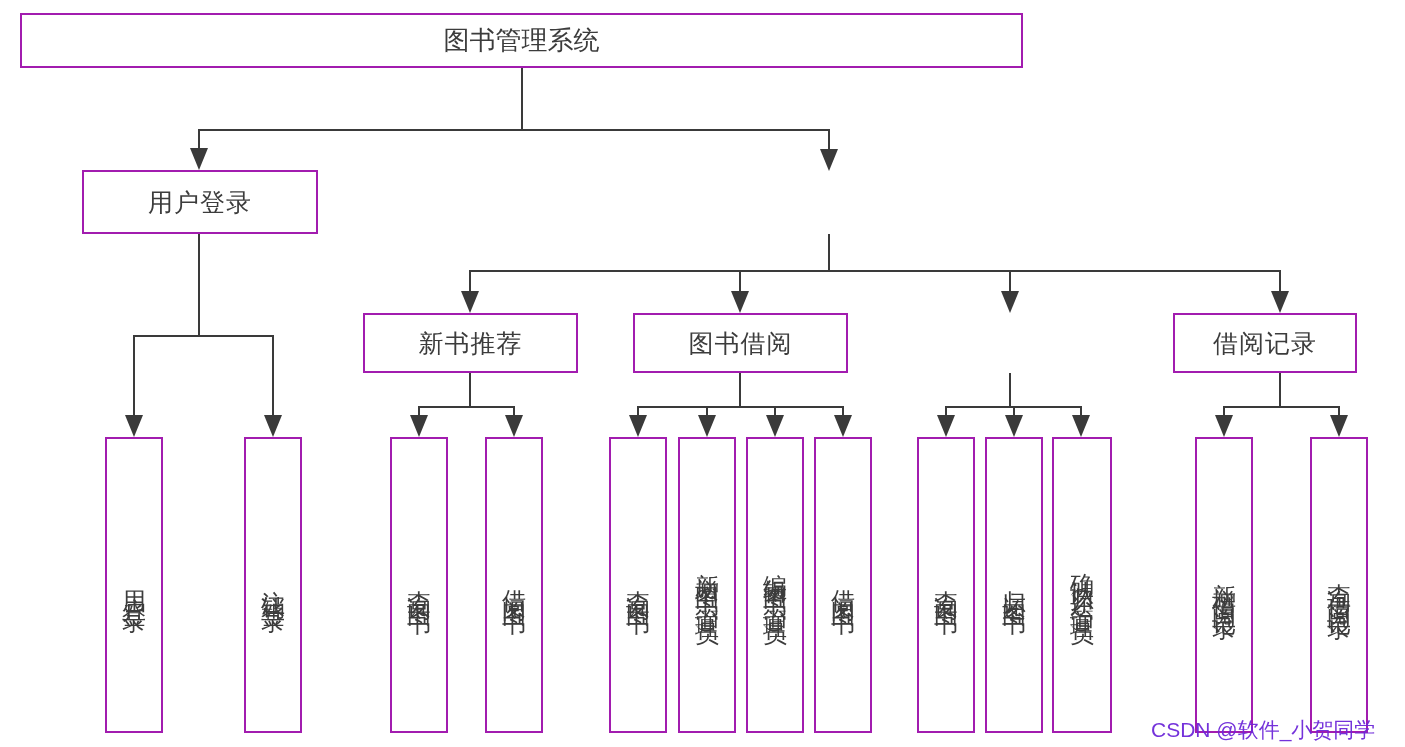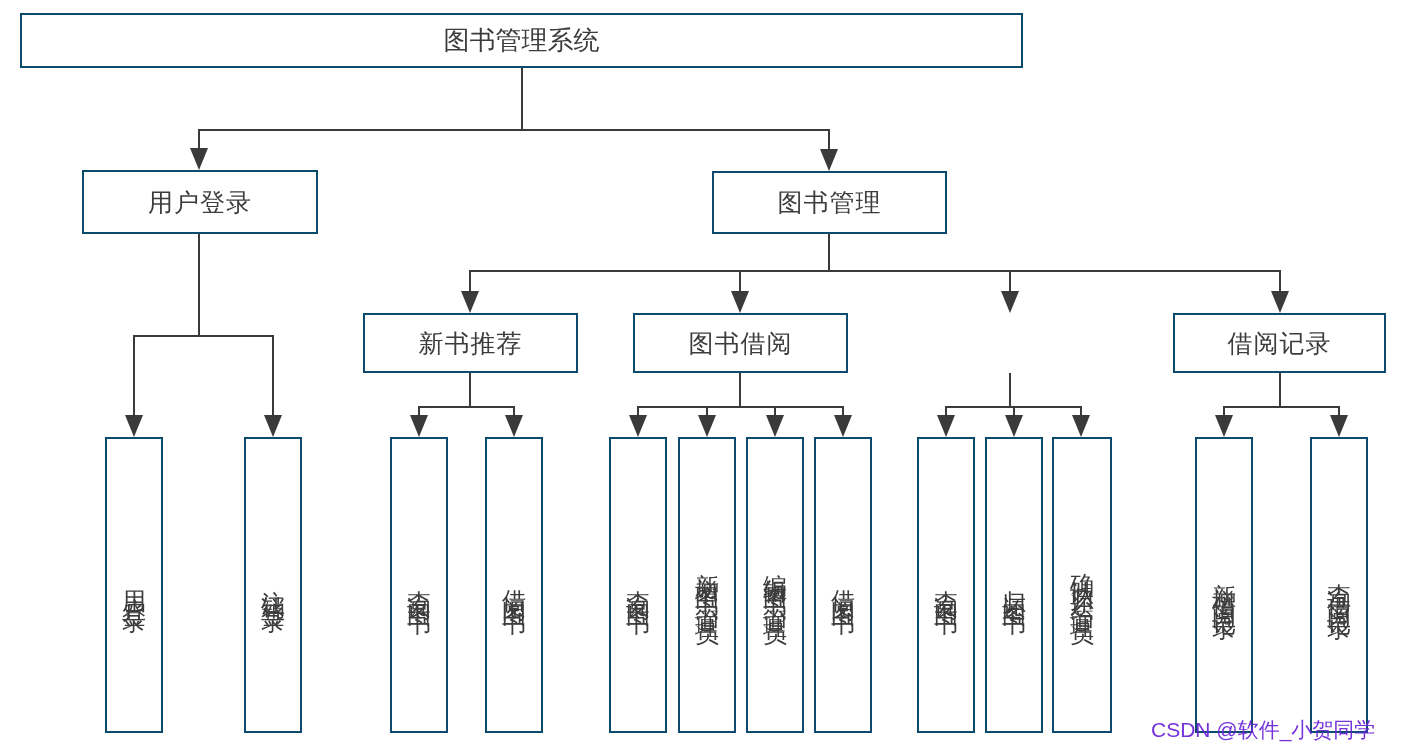--- a/index.html
+++ b/index.html
@@ -6,21 +6,21 @@
   #canvas{
     position:relative;
     width:1405px;height:747px;
     background:#ffffff;
     font-family:"Liberation Sans", sans-serif;
     overflow:hidden;
   }
   .box{
     position:absolute;
     box-sizing:border-box;
-    border:2px solid #0c4a6e;
+    border:2px solid #a21caf;
     background:#ffffff;
     display:flex;
     align-items:center;
     justify-content:center;
     color:#3c3c3c;
   }
   .hlabel{font-size:25px;letter-spacing:1px;}
   .root-label{font-size:26px;}
   .vbox span{
     writing-mode:vertical-rl;
@@ -61,23 +61,20 @@
   <div class="vline" style="left:521px;top:68px;height:62px;"></div>
   <div class="hline" style="left:198px;top:129px;width:632px;"></div>
   <div class="vline" style="left:198px;top:129px;height:19px;"></div>
   <div class="arrow" style="left:190px;top:148px;"></div>
   <div class="vline" style="left:828px;top:129px;height:20px;"></div>
   <div class="arrow" style="left:820px;top:149px;"></div>
 
   <div class="box" style="left:82px;top:170px;width:236px;height:64px;">
     <span class="hlabel">用户登录</span>
   </div>
-  <div class="box" style="left:712px;top:171px;width:235px;height:63px;">
-    <span class="hlabel">图书管理</span>
-  </div>
 
   <div class="vline" style="left:198px;top:234px;height:103px;"></div>
   <div class="hline" style="left:133px;top:335px;width:141px;"></div>
   <div class="vline" style="left:133px;top:335px;height:80px;"></div>
   <div class="arrow" style="left:125px;top:415px;"></div>
   <div class="vline" style="left:272px;top:335px;height:80px;"></div>
   <div class="arrow" style="left:264px;top:415px;"></div>
 
   <div class="vline" style="left:828px;top:234px;height:38px;"></div>
   <div class="hline" style="left:469px;top:270px;width:812px;"></div>
@@ -89,21 +86,21 @@
   <div class="arrow" style="left:1001px;top:291px;"></div>
   <div class="vline" style="left:1279px;top:270px;height:21px;"></div>
   <div class="arrow" style="left:1271px;top:291px;"></div>
 
   <div class="box" style="left:633px;top:313px;width:215px;height:60px;">
     <span class="hlabel">图书借阅</span>
   </div>
   <div class="box" style="left:363px;top:313px;width:215px;height:60px;">
     <span class="hlabel">新书推荐</span>
   </div>
-  <div class="box" style="left:1173px;top:313px;width:213px;height:60px;">
+  <div class="box" style="left:1173px;top:313px;width:184px;height:60px;">
     <span class="hlabel">借阅记录</span>
   </div>
 
   <div class="vline" style="left:469px;top:373px;height:35px;"></div>
   <div class="hline" style="left:418px;top:406px;width:97px;"></div>
   <div class="vline" style="left:418px;top:406px;height:9px;"></div>
   <div class="arrow" style="left:410px;top:415px;"></div>
   <div class="vline" style="left:513px;top:406px;height:9px;"></div>
   <div class="arrow" style="left:505px;top:415px;"></div>
 

